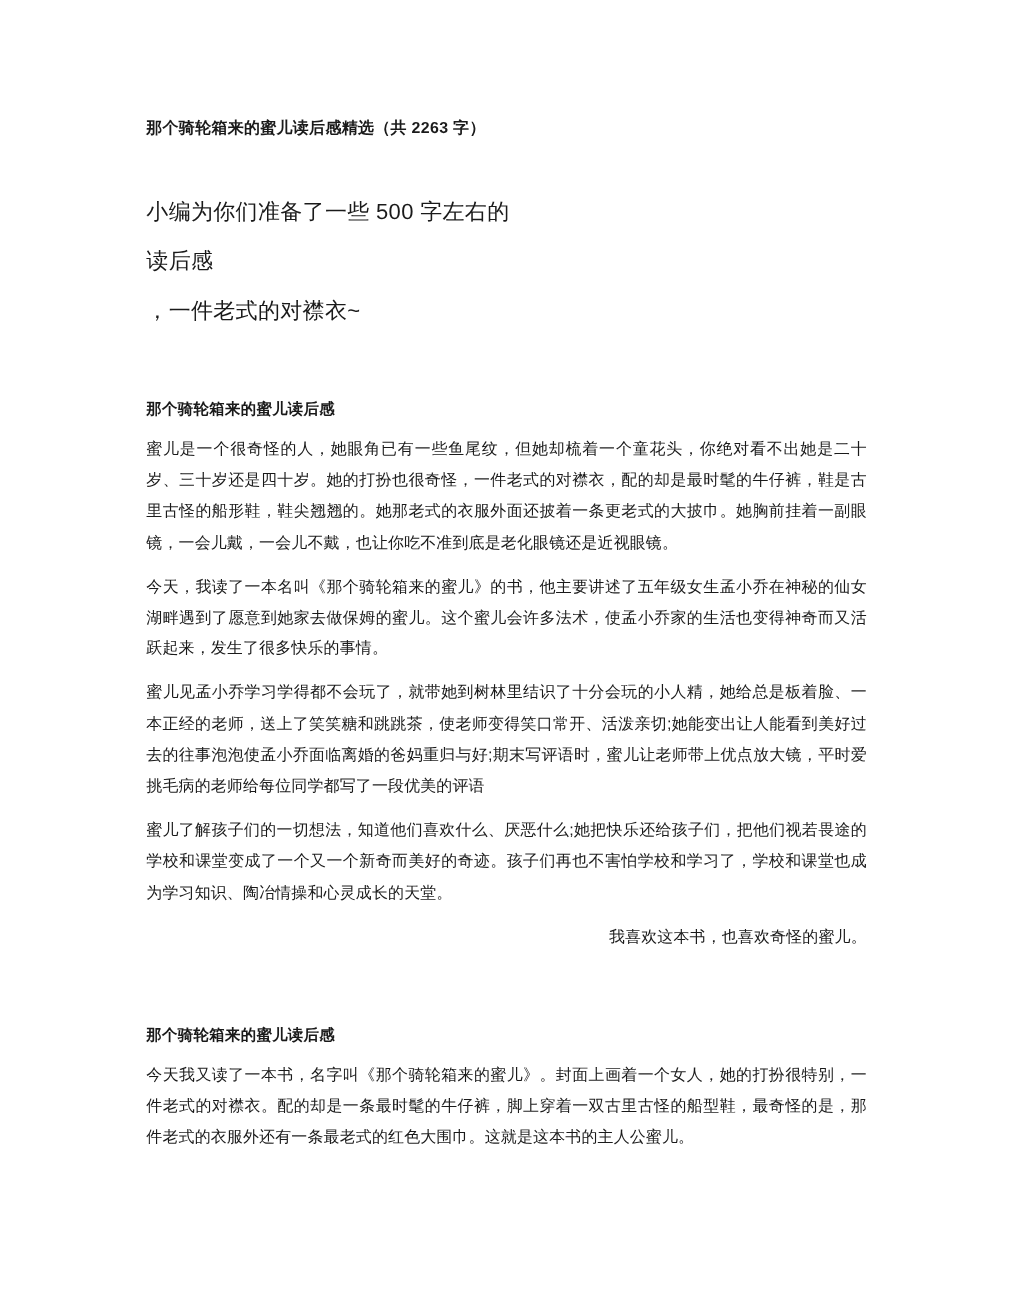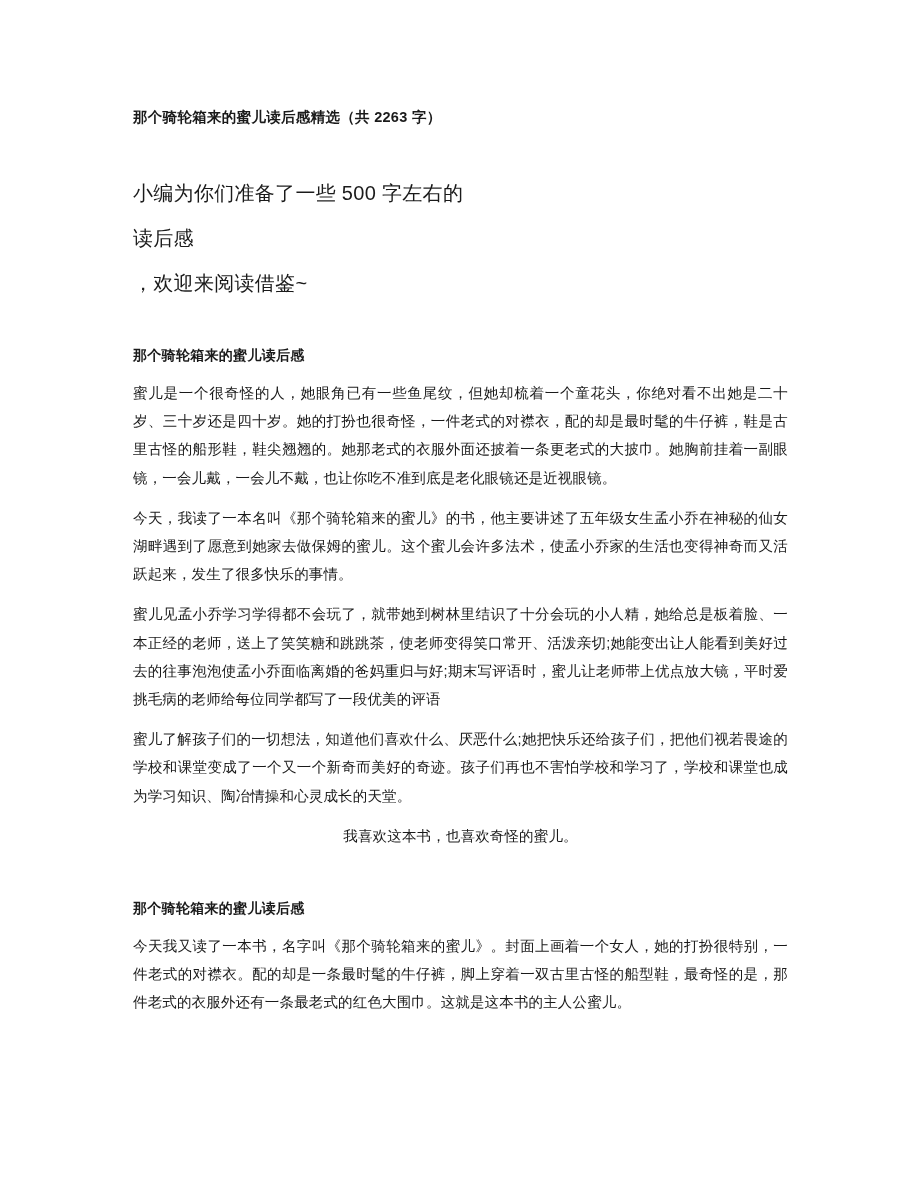--- a/index.html
+++ b/index.html
@@ -47,51 +47,51 @@
     margin-bottom: 0;
   }
   .section {
     padding-top: 44px;
   }
   .section-heading {
     font-size: 14px;
     font-weight: 700;
     line-height: 28px;
     letter-spacing: 0.3px;
-    margin: 0 0 10px 0;
+    margin: 16px 0 10px 0;
   }
   .para {
     font-size: 14.5px;
     font-weight: 400;
     line-height: 28.2px;
     letter-spacing: 0.15px;
     margin: 0 0 12px 0;
     text-align: justify;
     text-justify: inter-character;
     word-break: break-all;
   }
   .para:last-child {
     margin-bottom: 0;
   }
   .para-last-short {
-    text-align: center;
+    text-align: right;
   }
 </style>
 </head>
 <body>
 
 <div class="page">
   <div class="content">
 
     <h1 class="doc-title">那个骑轮箱来的蜜儿读后感精选（共 2263 字）</h1>
 
     <div class="intro-block">
       <p class="intro-line">小编为你们准备了一些 500 字左右的</p>
       <p class="intro-line">读后感</p>
-      <p class="intro-line">，欢迎来阅读借鉴~</p>
+      <p class="intro-line">，一件老式的对襟衣~</p>
     </div>
 
     <div class="section">
       <h2 class="section-heading">那个骑轮箱来的蜜儿读后感</h2>
       <p class="para">蜜儿是一个很奇怪的人，她眼角已有一些鱼尾纹，但她却梳着一个童花头，你绝对看不出她是二十岁、三十岁还是四十岁。她的打扮也很奇怪，一件老式的对襟衣，配的却是最时髦的牛仔裤，鞋是古里古怪的船形鞋，鞋尖翘翘的。她那老式的衣服外面还披着一条更老式的大披巾。她胸前挂着一副眼镜，一会儿戴，一会儿不戴，也让你吃不准到底是老化眼镜还是近视眼镜。</p>
       <p class="para">今天，我读了一本名叫《那个骑轮箱来的蜜儿》的书，他主要讲述了五年级女生孟小乔在神秘的仙女湖畔遇到了愿意到她家去做保姆的蜜儿。这个蜜儿会许多法术，使孟小乔家的生活也变得神奇而又活跃起来，发生了很多快乐的事情。</p>
       <p class="para">蜜儿见孟小乔学习学得都不会玩了，就带她到树林里结识了十分会玩的小人精，她给总是板着脸、一本正经的老师，送上了笑笑糖和跳跳茶，使老师变得笑口常开、活泼亲切;她能变出让人能看到美好过去的往事泡泡使孟小乔面临离婚的爸妈重归与好;期末写评语时，蜜儿让老师带上优点放大镜，平时爱挑毛病的老师给每位同学都写了一段优美的评语</p>
       <p class="para">蜜儿了解孩子们的一切想法，知道他们喜欢什么、厌恶什么;她把快乐还给孩子们，把他们视若畏途的学校和课堂变成了一个又一个新奇而美好的奇迹。孩子们再也不害怕学校和学习了，学校和课堂也成为学习知识、陶冶情操和心灵成长的天堂。</p>
       <p class="para para-last-short">我喜欢这本书，也喜欢奇怪的蜜儿。</p>
     </div>

